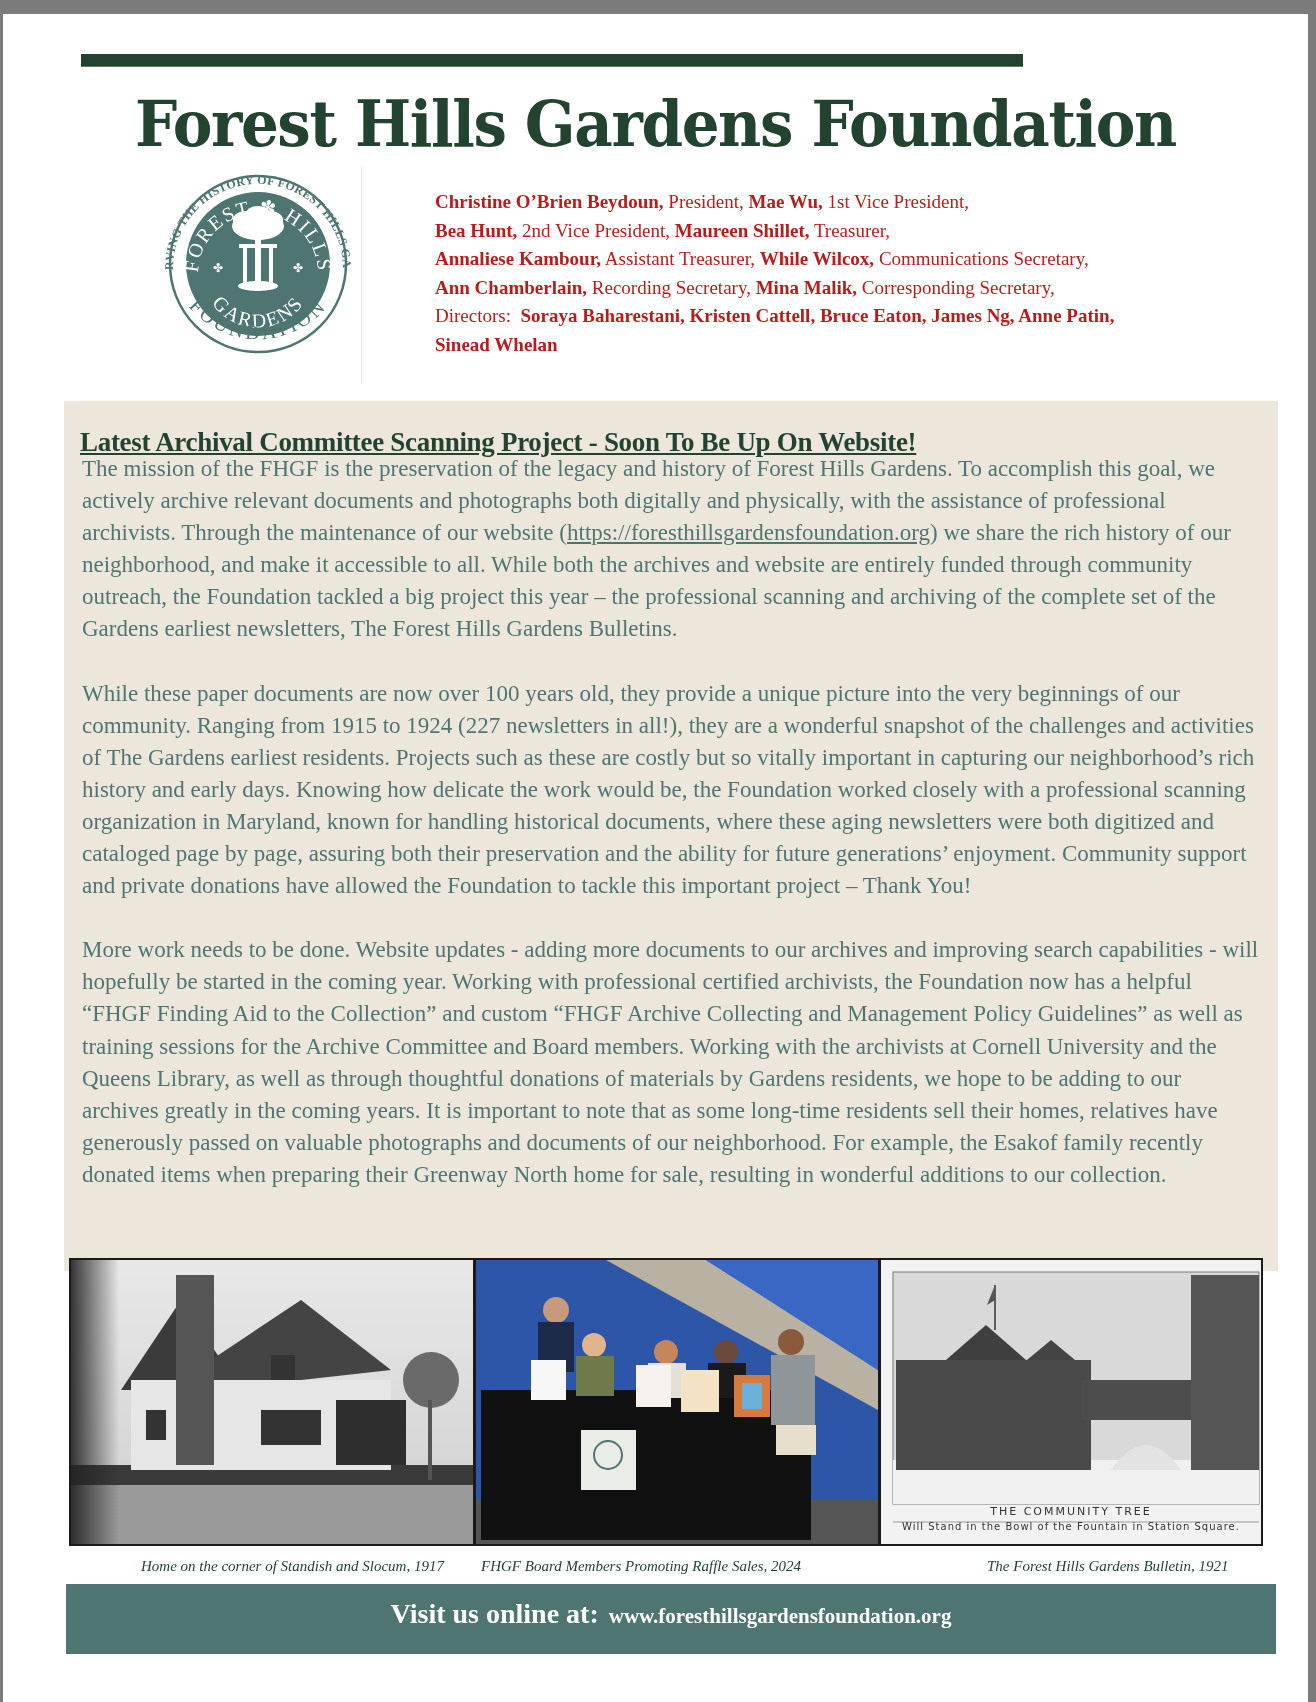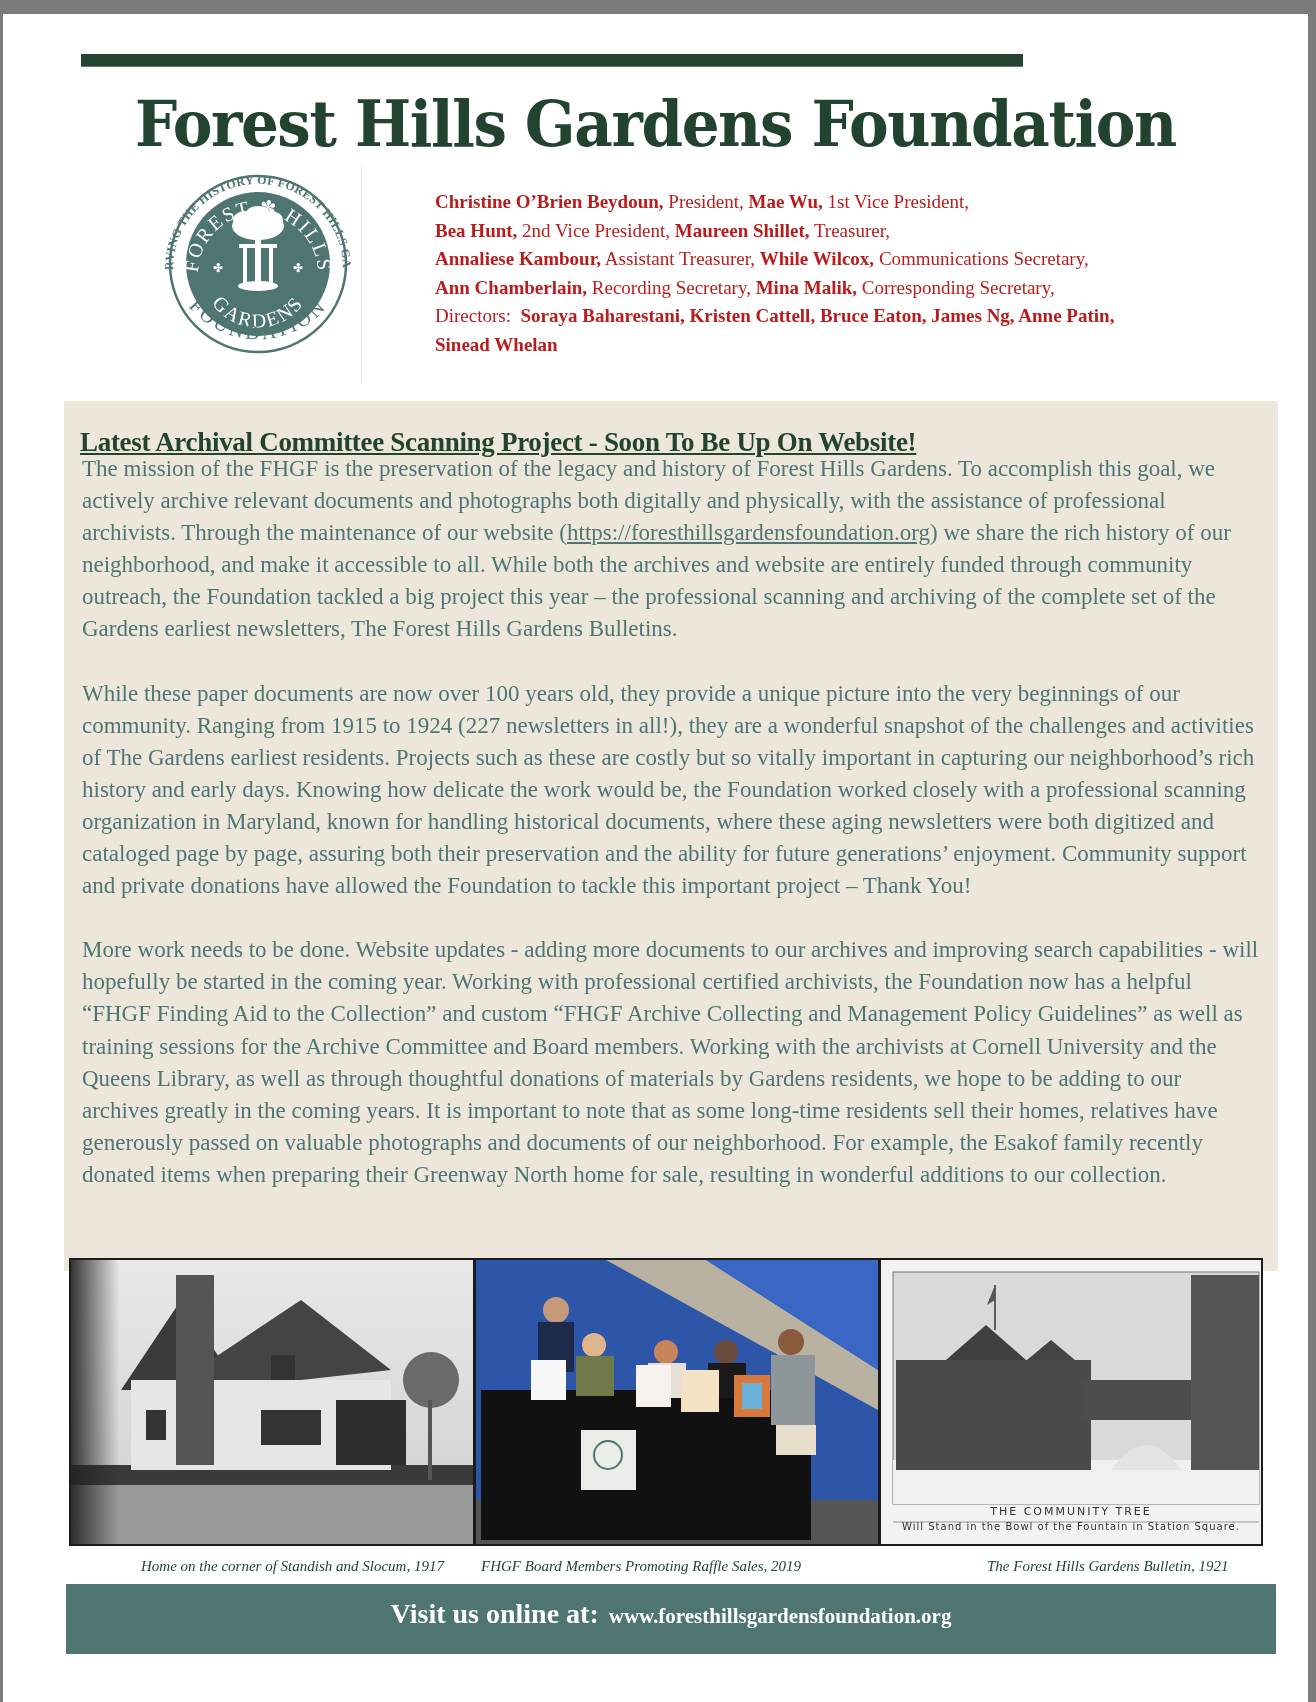--- a/index.html
+++ b/index.html
@@ -263,21 +263,21 @@
         <line x1="114" y1="25" x2="114" y2="70" stroke="#333" stroke-width="1.5"></line>
         <polygon points="114,25 106,45 114,40" fill="#555"></polygon>
         <line x1="12" y1="262" x2="378" y2="262" stroke="#999" stroke-width="1"></line>
         <text x="190" y="255" text-anchor="middle" font-family="DejaVu Sans, sans-serif" font-size="11" letter-spacing="2" fill="#333">THE COMMUNITY TREE</text>
         <text x="190" y="270" text-anchor="middle" font-family="DejaVu Sans, sans-serif" font-size="10" letter-spacing="1" fill="#333">Will Stand in the Bowl of the Fountain in Station Square.</text>
       </svg>
     </div>
   </div>
 
   <div class="caption" style="left:90px;margin-left:48px;">Home on the corner of Standish and Slocum, 1917</div>
-  <div class="caption" style="left:478px;">FHGF Board Members Promoting Raffle Sales, 2019</div>
+  <div class="caption" style="left:478px;">FHGF Board Members Promoting Raffle Sales, 2024</div>
   <div class="caption" style="left:984px;">The Forest Hills Gardens Bulletin, 1921</div>
 
   <div class="footer-bar">
     <span class="lead">Visit us online at:</span>
     <span class="url">www.foresthillsgardensfoundation.org</span>
   </div>
 
 </div>
 
 </body></html>

